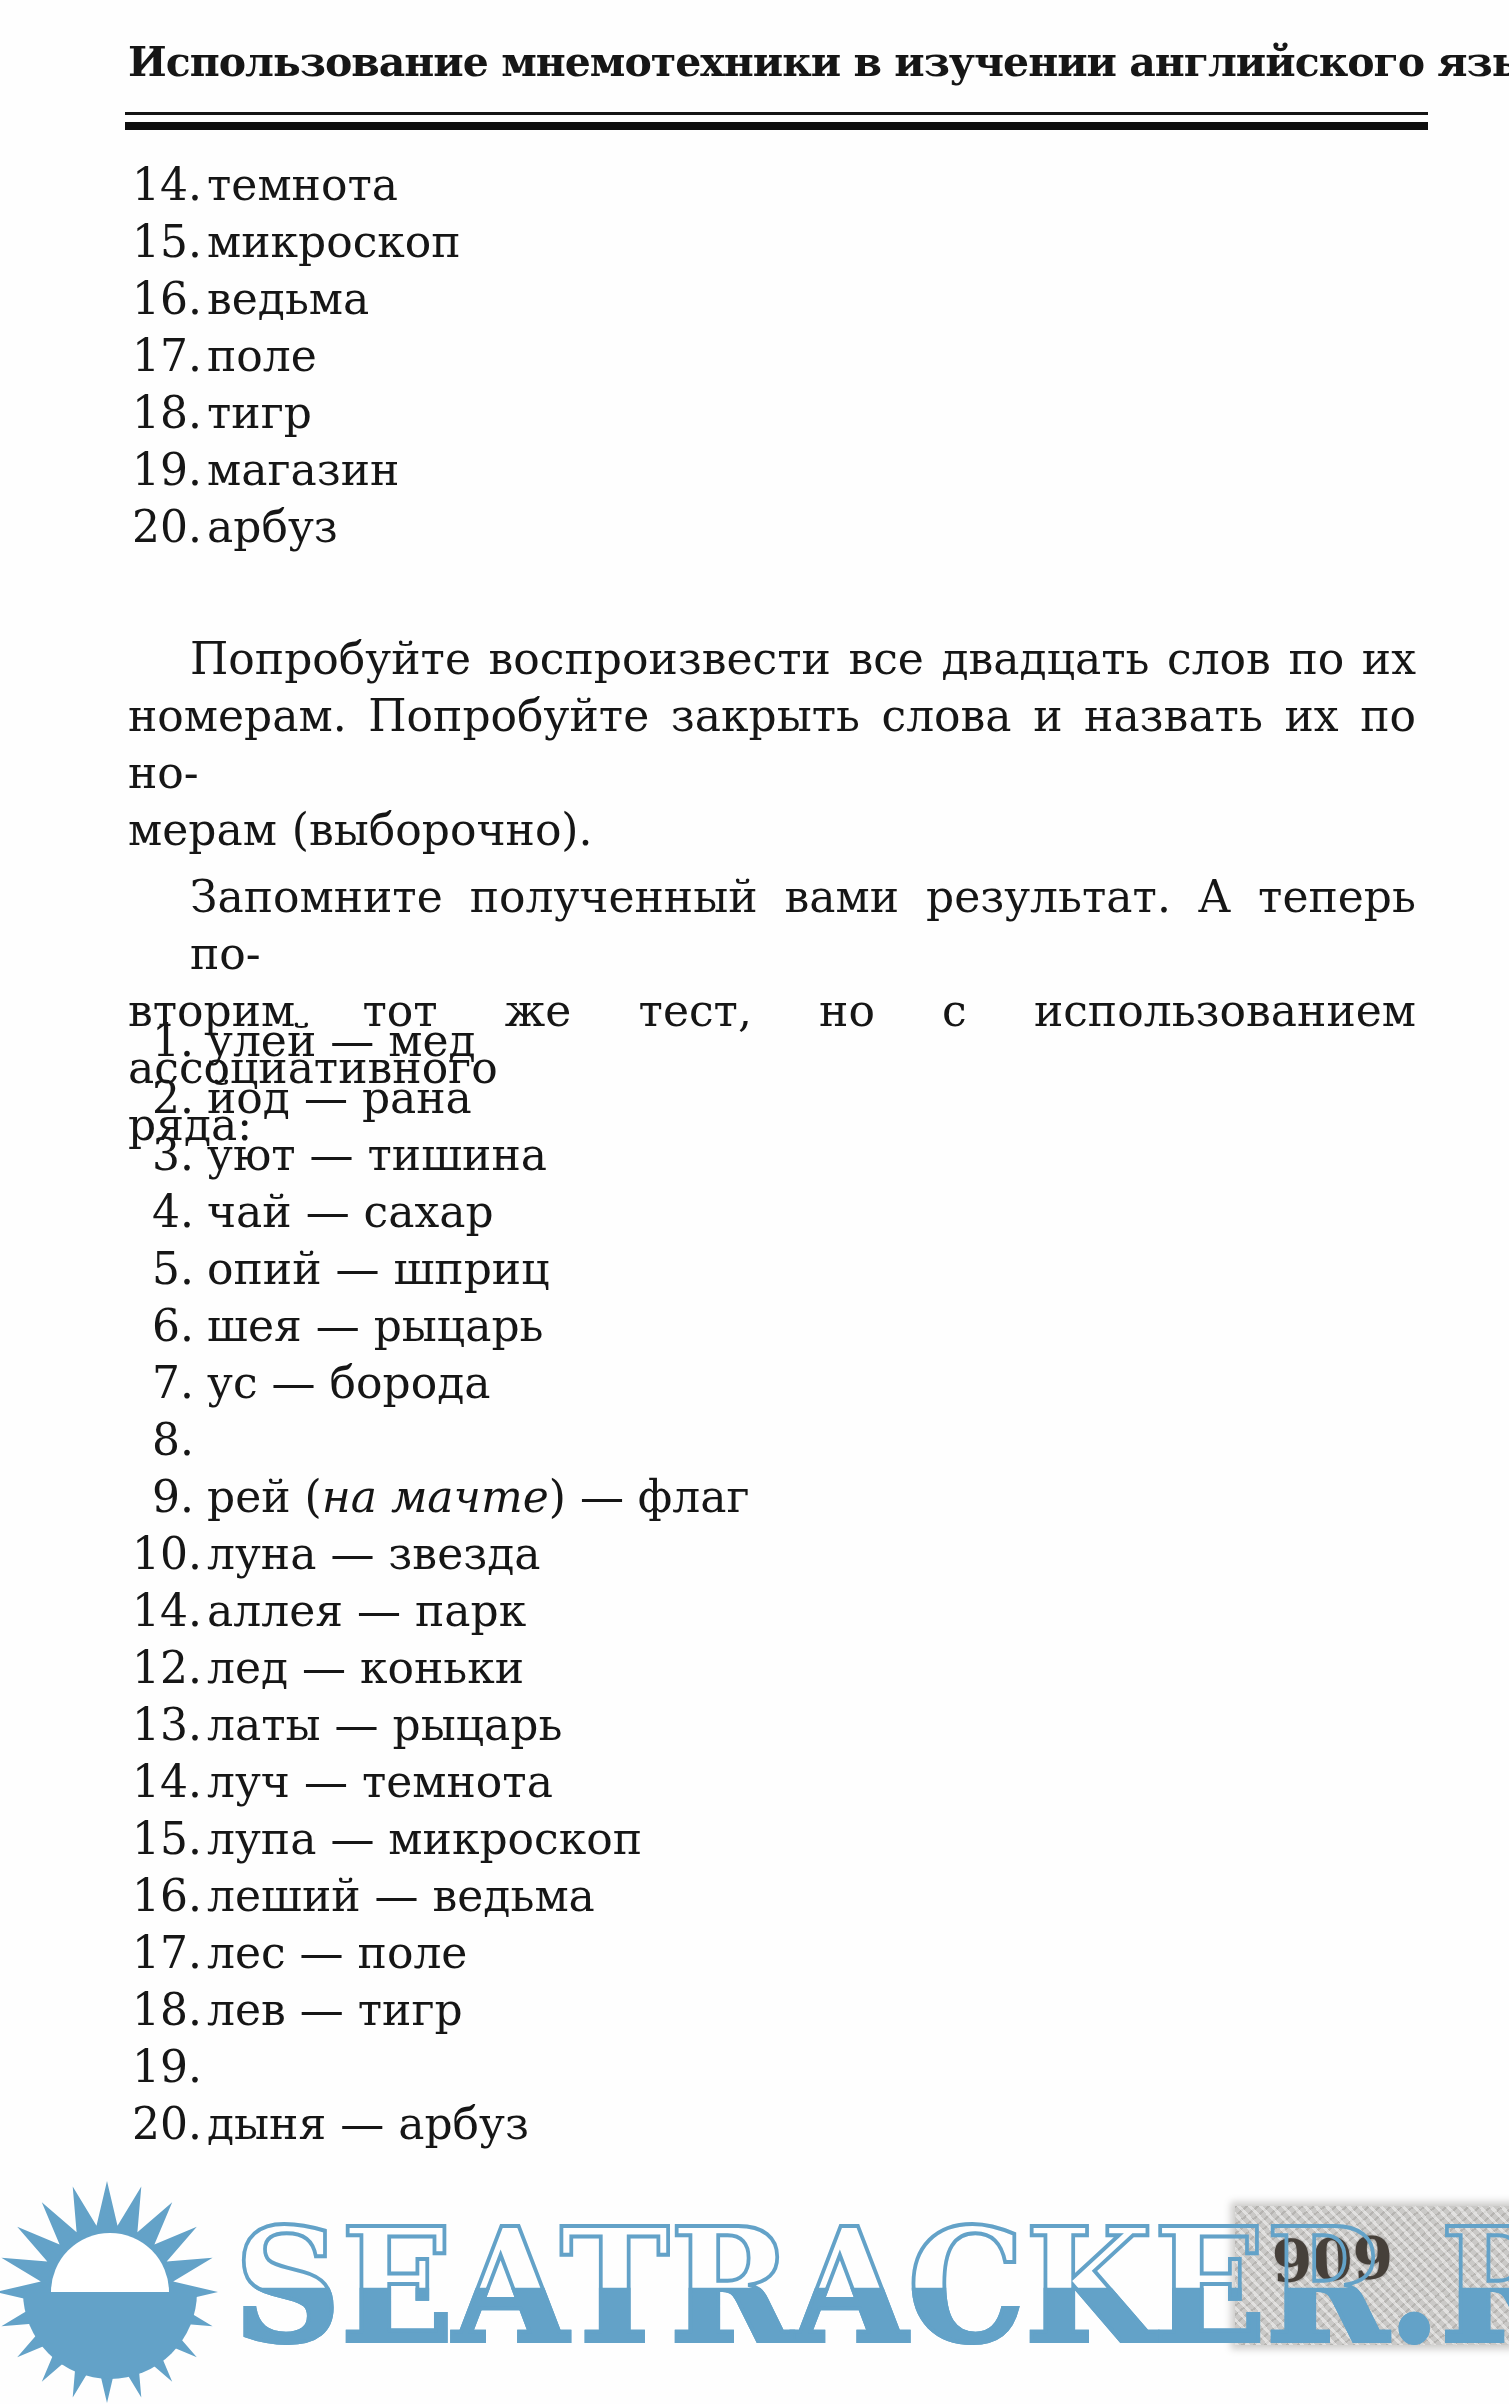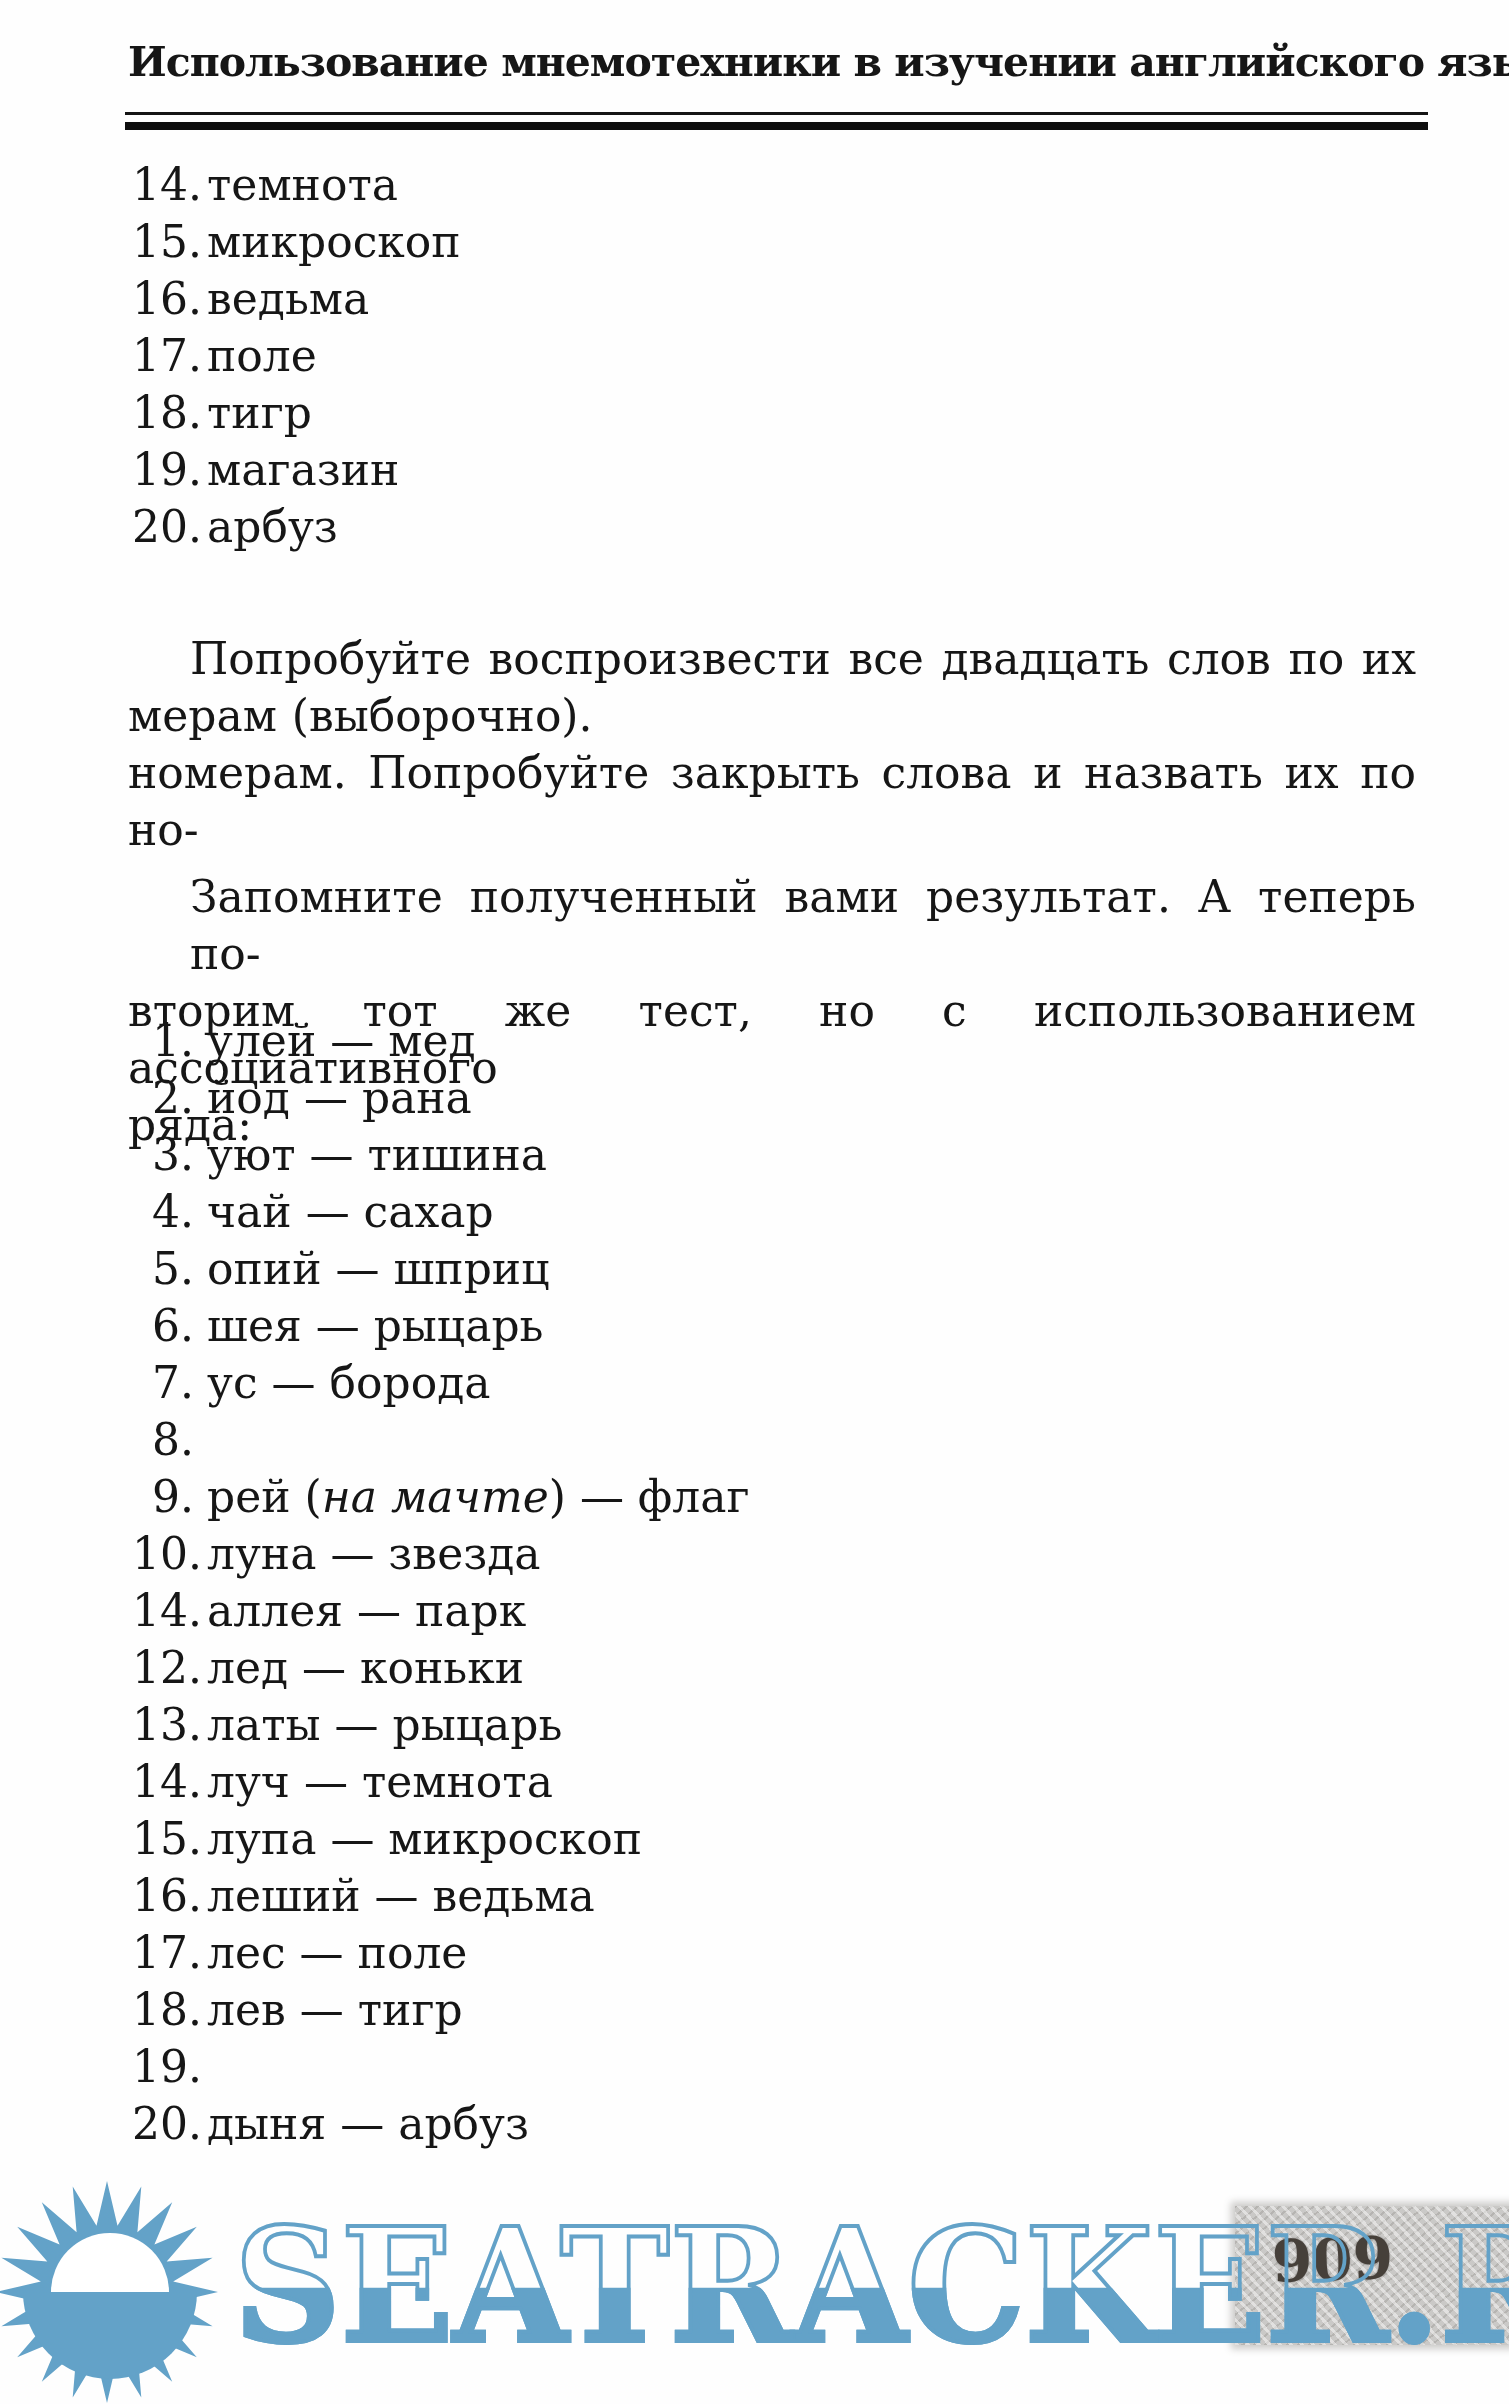--- a/index.html
+++ b/index.html
@@ -119,22 +119,22 @@
       </li>
       <li>
         <span class="num">20.</span>
         <span class="txt"><span>арбуз</span></span>
       </li>
     </ol>
 
   <div class="paras">
       <div class="para">
         <div class="line first">Попробуйте воспроизвести все двадцать слов по их</div>
+        <div class="line">номерам. Попробуйте закрыть слова и назвать их по но-</div>
         <div class="line last">мерам (выборочно).</div>
-        <div class="line">номерам. Попробуйте закрыть слова и назвать их по но-</div>
       </div>
       <div class="para">
         <div class="line first">Запомните полученный вами результат. А теперь по-</div>
         <div class="line">вторим тот же тест, но с использованием ассоциативного</div>
         <div class="line last">ряда:</div>
       </div>
     </div>
 
   <ol class="wlist pairs">
       <li>

